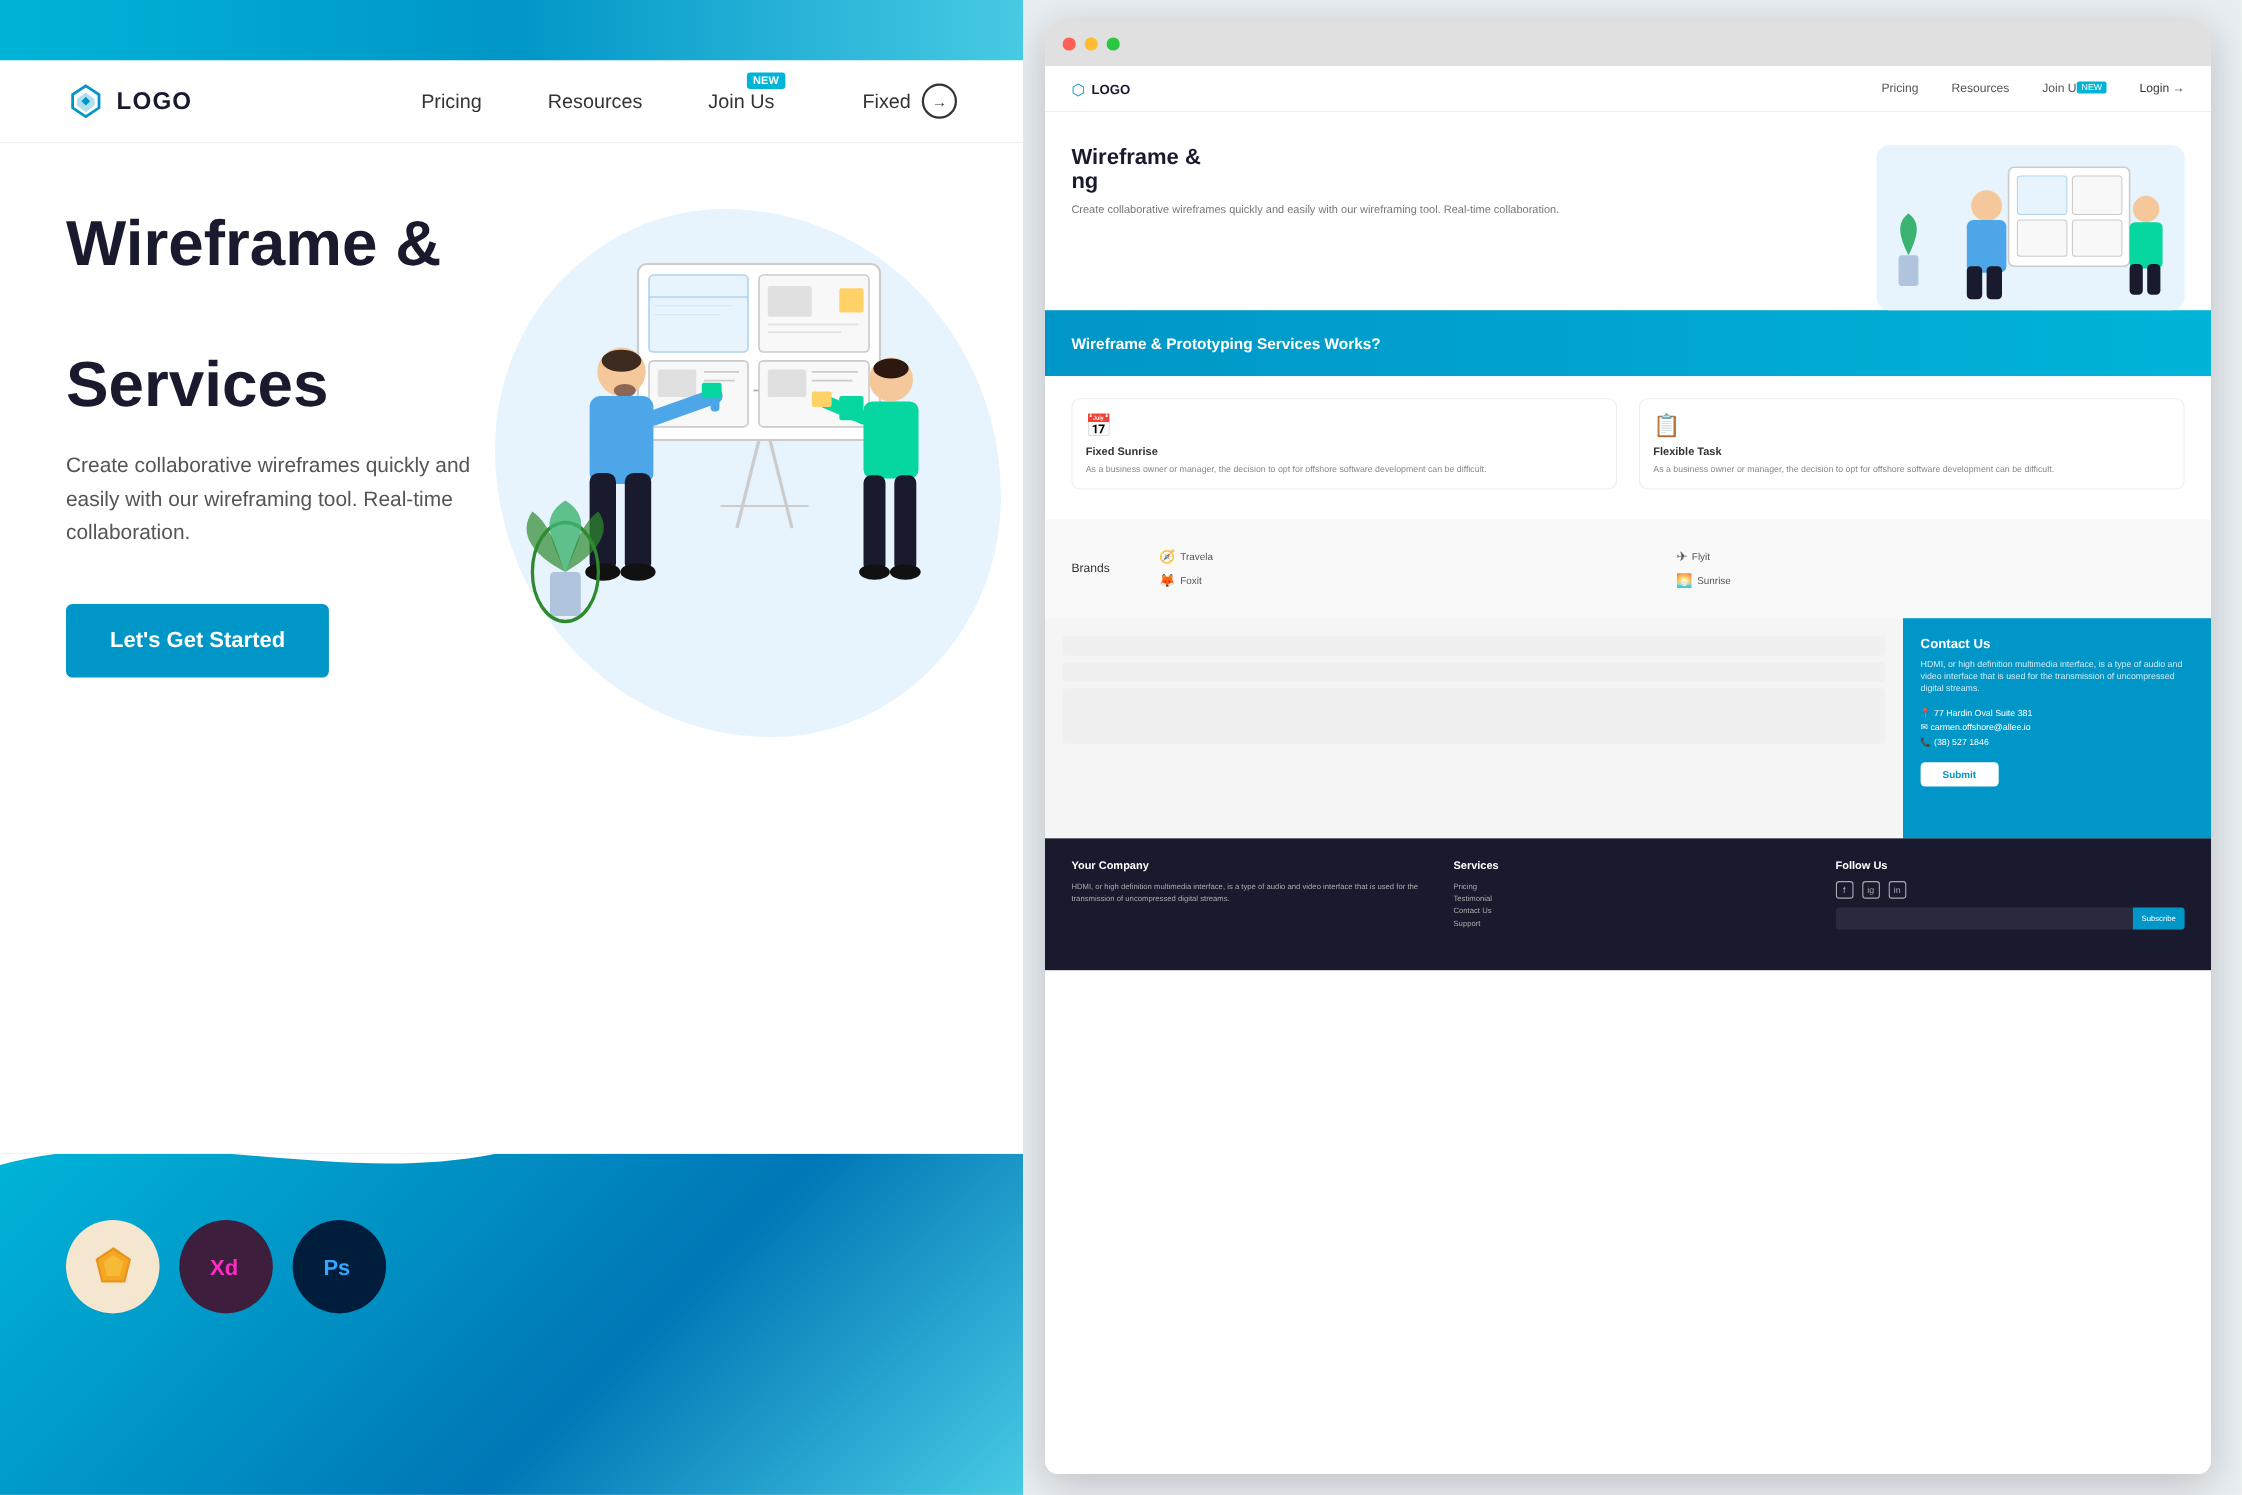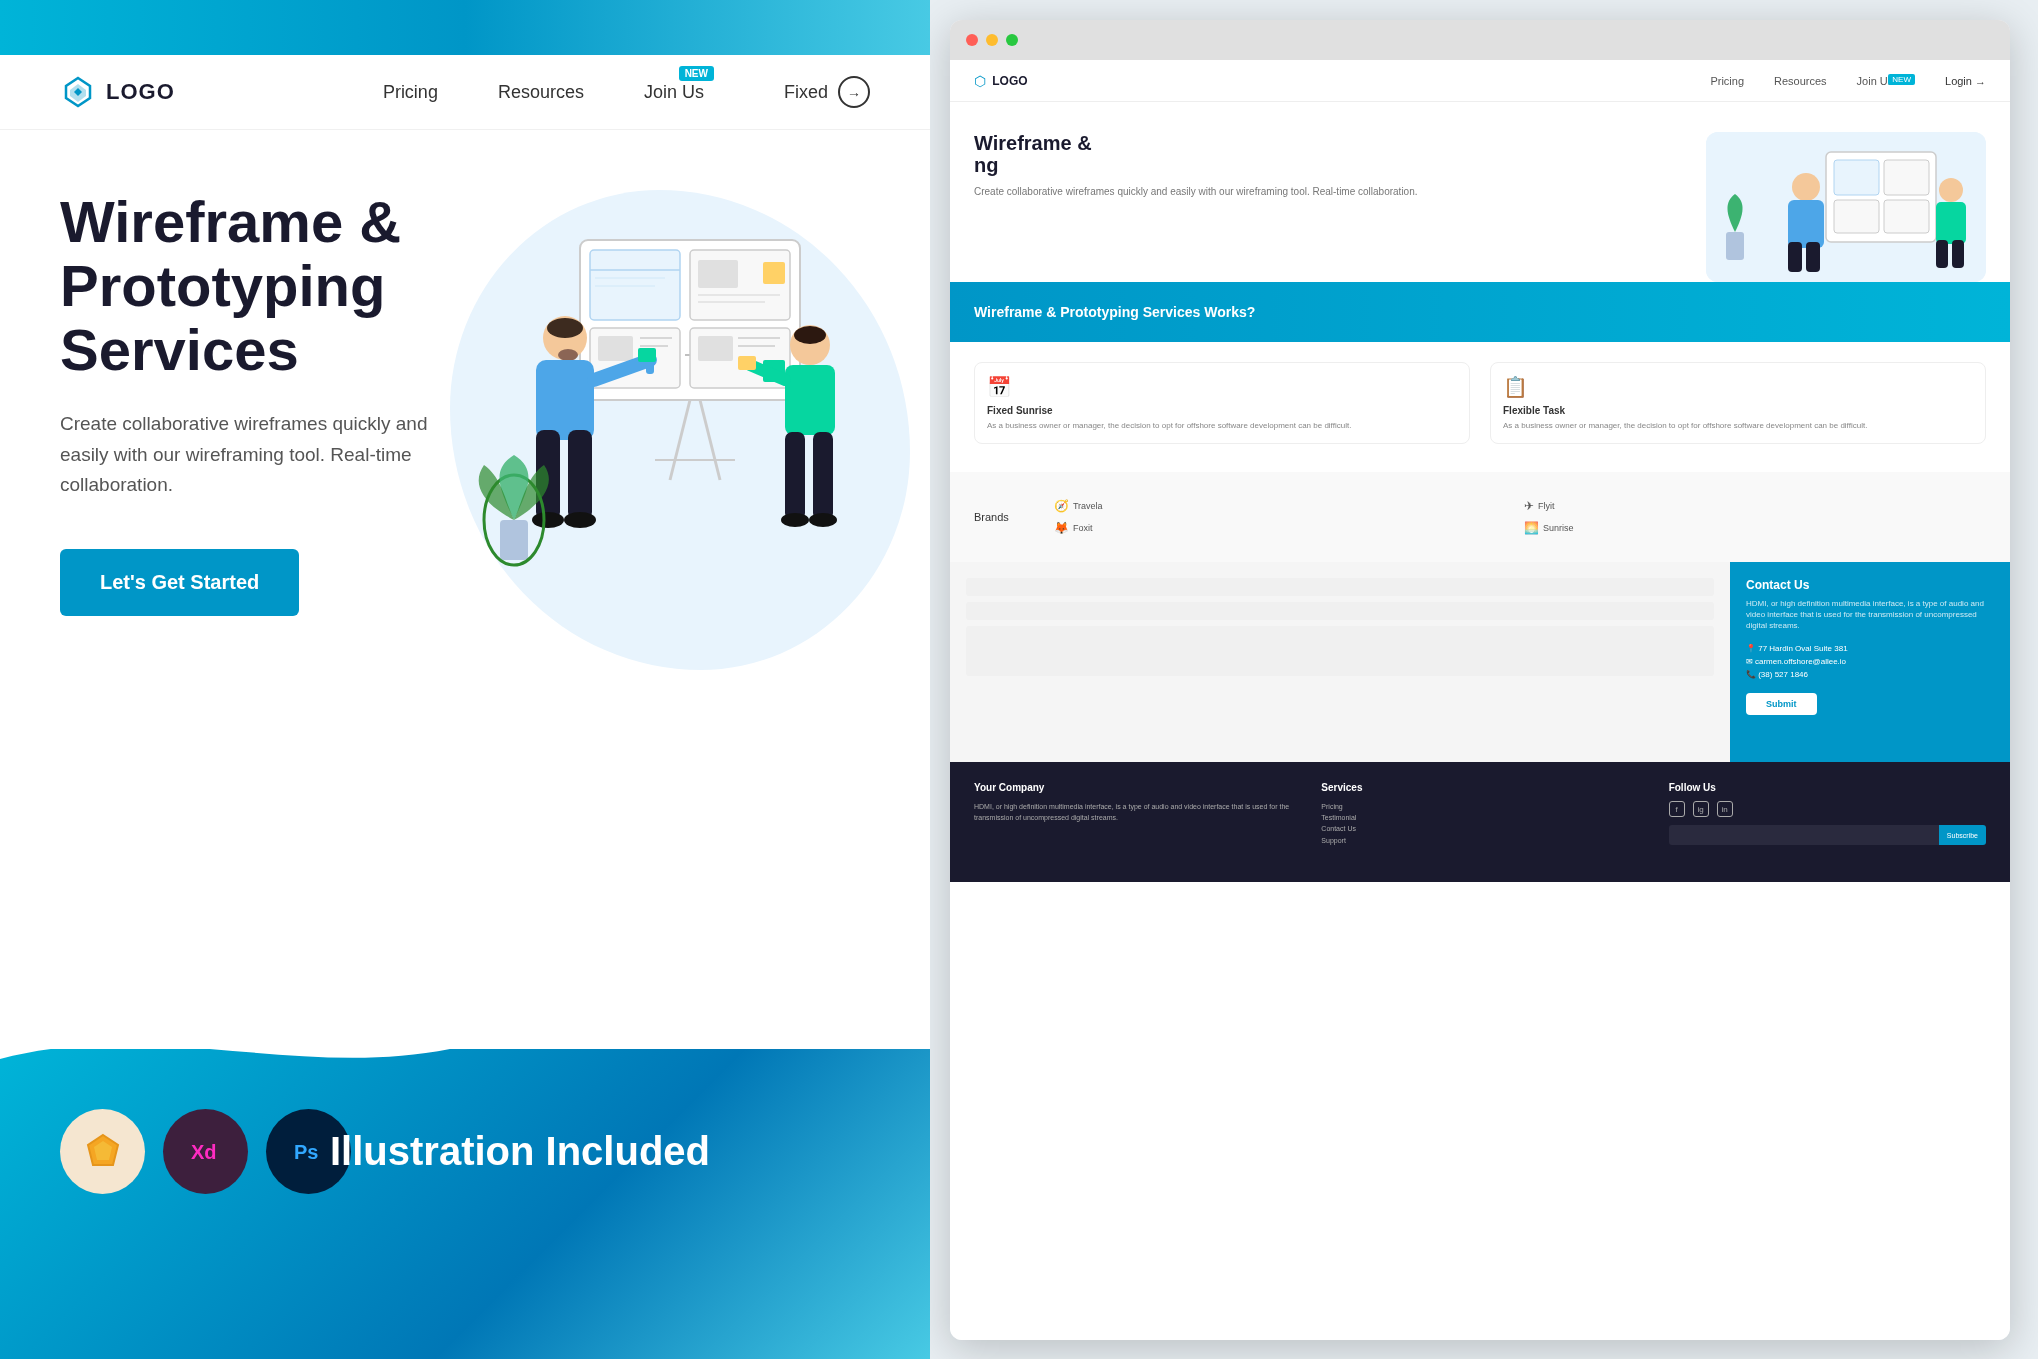--- a/index.html
+++ b/index.html
@@ -474,21 +474,21 @@
     <div class="login-btn">
       <span>Fixed</span>
       <div class="login-arrow">→</div>
     </div>
   </nav>
 
   <section class="hero">
     <div class="hero-text">
       <h1 class="hero-title">
         <span>Wireframe &amp;</span><br>
-        <span>Prototyping</span><br>
+        <br>
         <span>Services</span>
       </h1>
       <p class="hero-subtitle">Create collaborative wireframes quickly and easily with our wireframing tool. Real-time collaboration.</p>
       <button class="cta-btn">Let's Get Started</button>
     </div>
 
     <div class="hero-illustration">
       <div class="illustration-bg"></div>
       <svg class="scene-svg" viewBox="0 0 500 560">
 
@@ -595,21 +595,20 @@
         <svg width="50" height="50" viewBox="0 0 50 50">
           <text x="10" y="32" font-size="20" font-weight="700" fill="#ff2bc2">Xd</text>
         </svg>
       </div>
       <div class="tool-icon-circle tool-ps">
         <svg width="50" height="50" viewBox="0 0 50 50">
           <text x="10" y="32" font-size="20" font-weight="700" fill="#31a8ff">Ps</text>
         </svg>
       </div>
     </div>
-    <span class="bottom-text">Illustration Included</span>
   </div>
 </div>
 
 <div class="right-panel">
   <div class="browser-mockup">
 
     <div class="browser-bar">
       <div class="browser-dot dot-red"></div>
       <div class="browser-dot dot-yellow"></div>
       <div class="browser-dot dot-green"></div>

